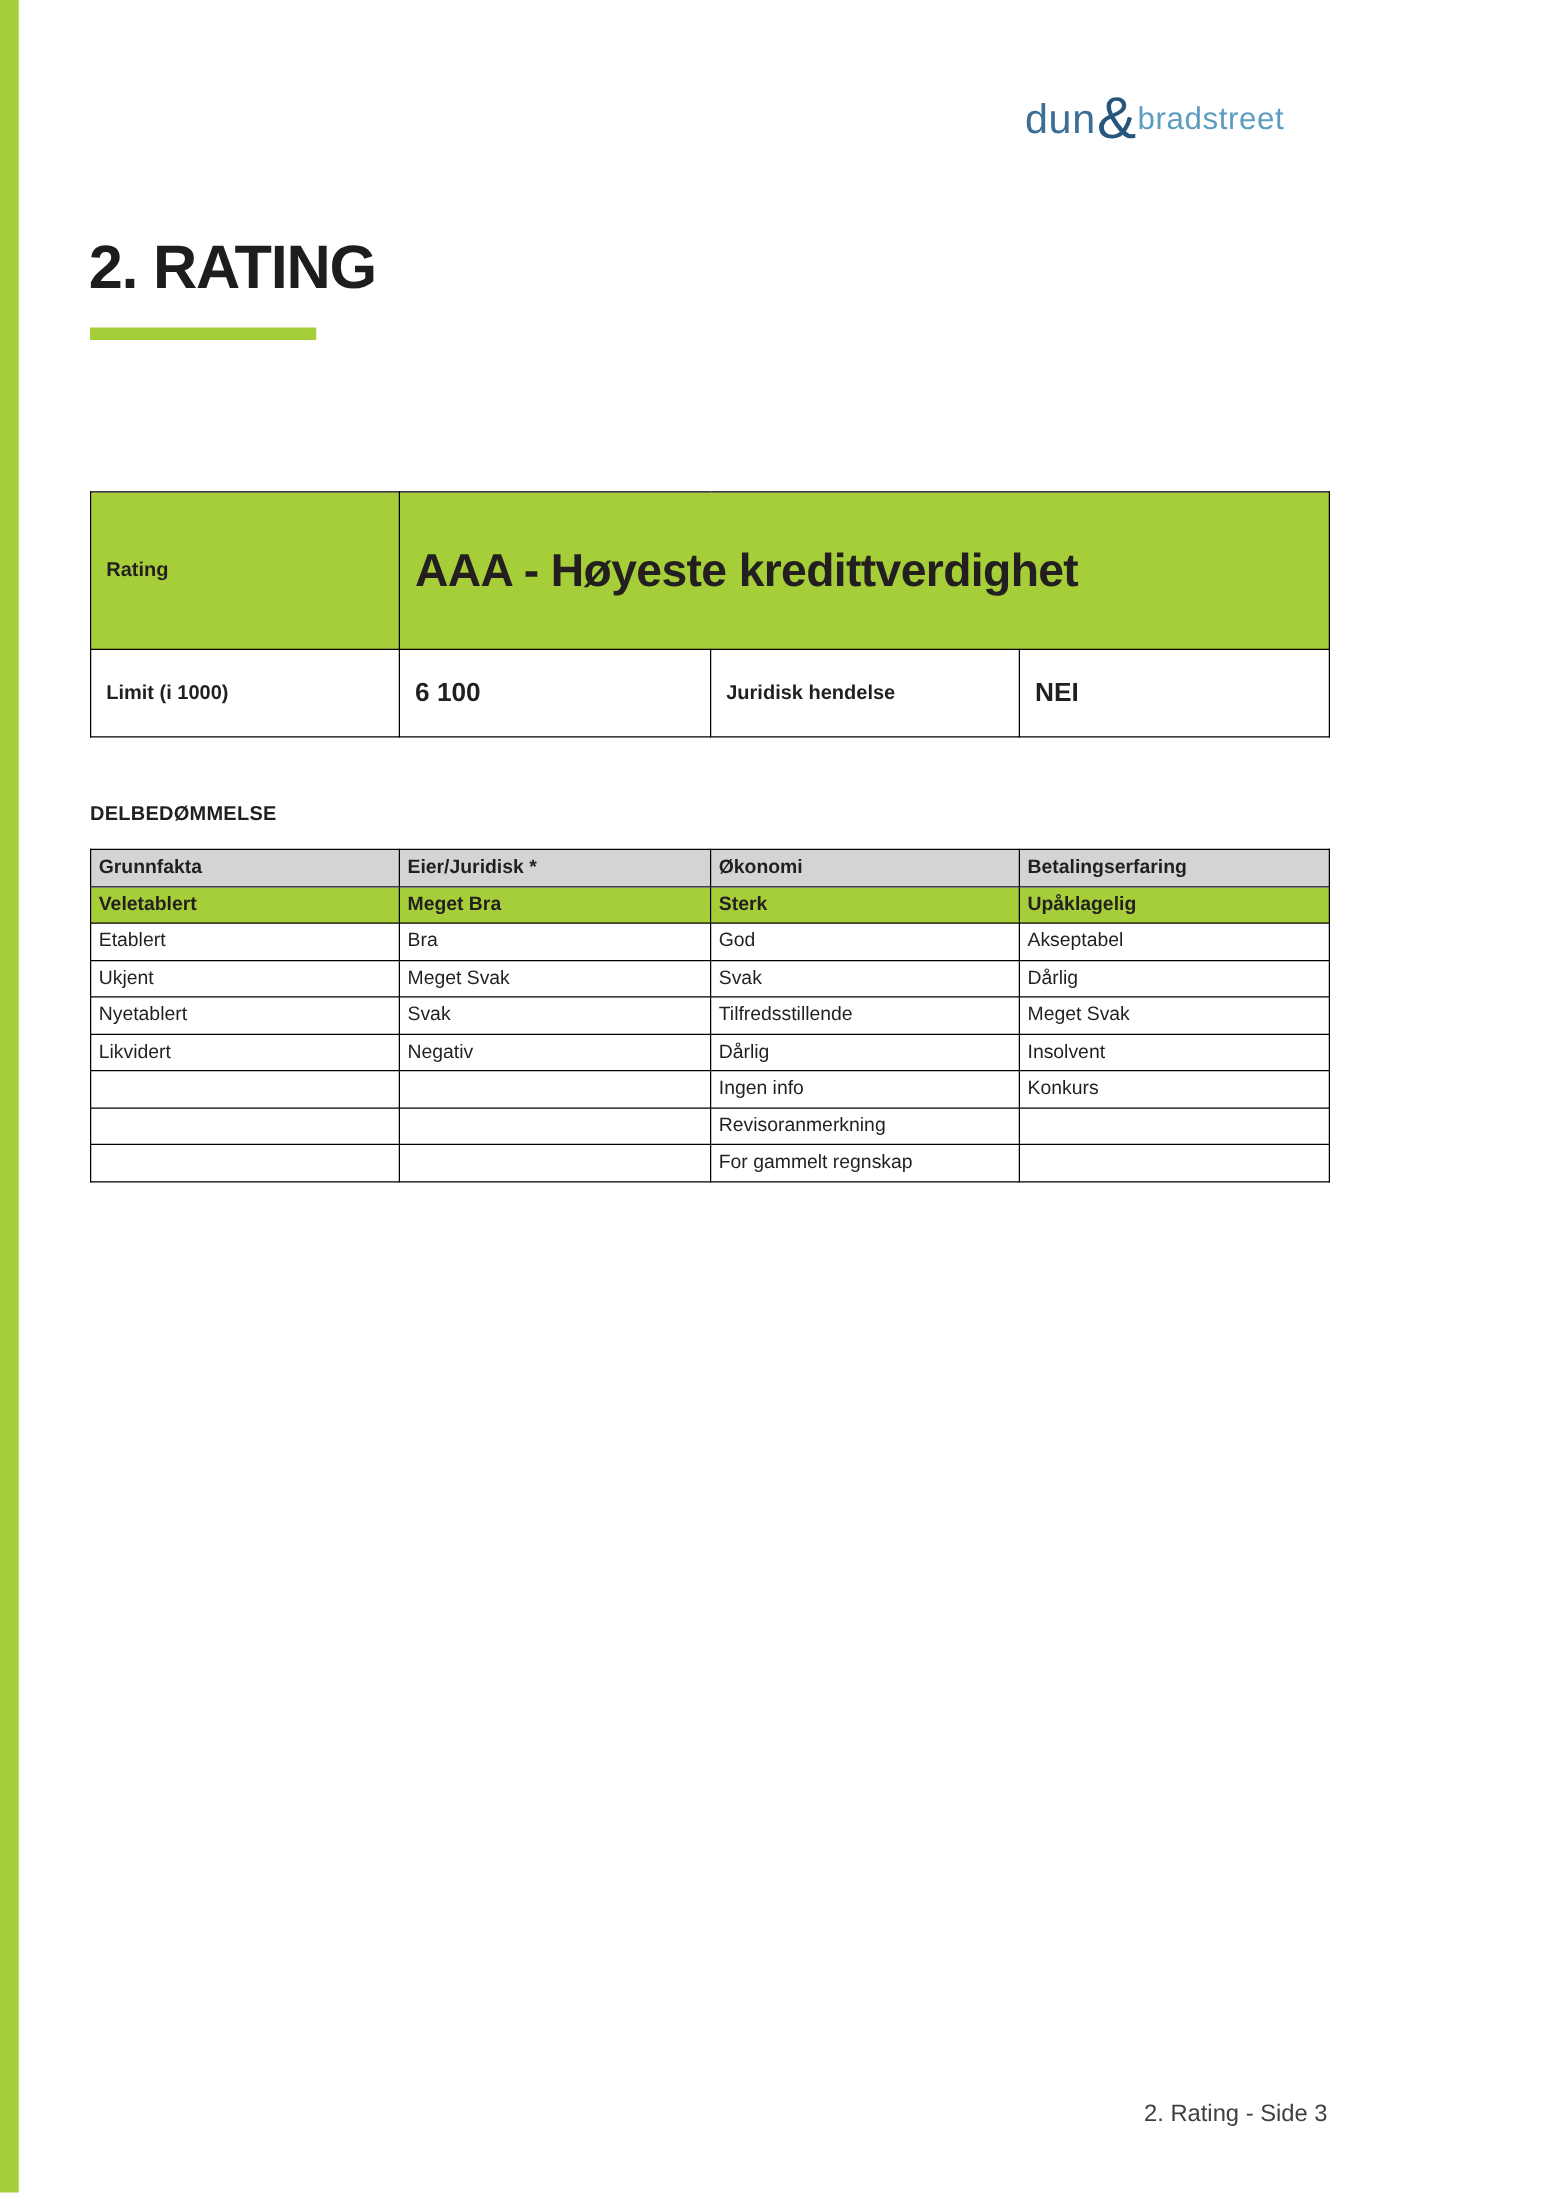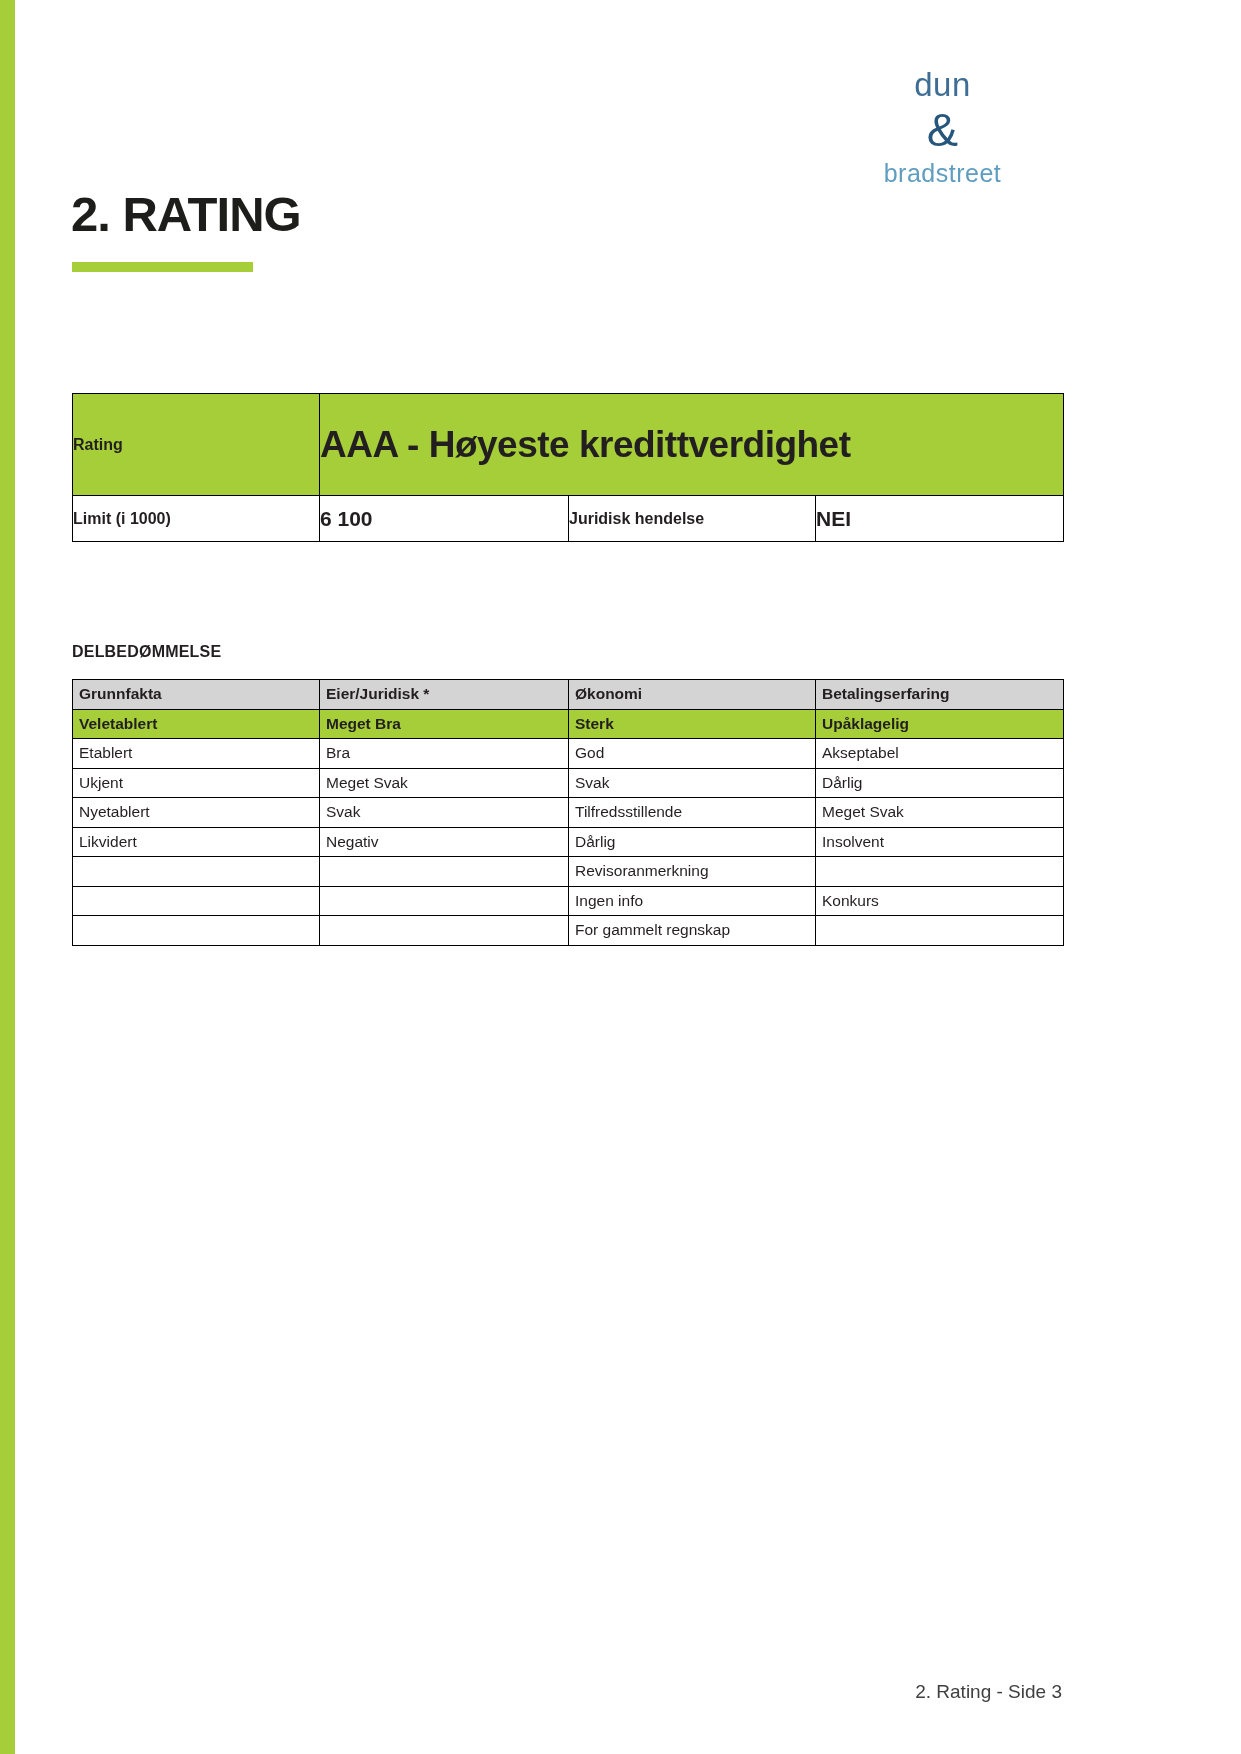--- a/index.html
+++ b/index.html
@@ -4,34 +4,34 @@
 <style>
   html,body{margin:0;padding:0;}
   body{
     width:1241px;height:1754px;position:relative;background:#ffffff;
     font-family:"Liberation Sans", sans-serif;color:#231f20;overflow:hidden;
   }
   .edge-strip{position:absolute;left:0;top:0;width:15px;height:1754px;background:#a6ce38;}
 
   
   .logo{position:absolute;top:66px;left:820px;width:245px;height:58px;
-        display:flex;align-items:center;justify-content:space-between;white-space:nowrap;flex-direction:column;}
+        display:flex;align-items:center;justify-content:flex-start;white-space:nowrap;}
   .logo .dun{font-size:33px;color:#3e6e95;letter-spacing:0.5px;}
   .logo .amp{font-size:47px;color:#27567d;margin:0 1px;position:relative;top:-2px;font-weight:400;}
   .logo .brad{font-size:25px;color:#5f9dc0;letter-spacing:0.5px;}
 
   
   .page-heading{position:absolute;left:71px;top:186px;font-size:49px;font-weight:bold;
         letter-spacing:-1px;color:#1d1d1b;}
   .heading-bar{position:absolute;left:72px;top:262px;width:181px;height:10px;background:#a6ce38;}
 
   
   table{border-collapse:collapse;table-layout:fixed;}
   .rating-table{position:absolute;left:72px;top:393px;width:991px;}
-  .rating-table td{border:1.5px solid #000;vertical-align:middle;padding:0;}
+  .rating-table td{border:1.5px solid #000;vertical-align:middle;padding:12px;}
   .rating-table .r1{height:101px;background:#a6ce38;}
   .rating-table .r2{height:45px;background:#ffffff;}
   .cell-label{font-size:16px;font-weight:bold;padding-left:14px;}
   .cell-big{font-size:37px;font-weight:bold;padding-left:12px;letter-spacing:-0.5px;margin-top:48px;}
   .cell-mid{font-size:21px;font-weight:bold;padding-left:12px;}
 
   
   .section-label{position:absolute;left:72px;top:643px;font-size:16px;font-weight:bold;letter-spacing:0.2px;}
   .assessment-table{position:absolute;left:72px;top:679px;width:991px;}
   .assessment-table td{border:1.5px solid #000;height:28.5px;padding:0 4px 0 6px;
@@ -119,28 +119,28 @@
   </tr>
   <tr>
     <td>Likvidert</td>
     <td>Negativ</td>
     <td>Dårlig</td>
     <td>Insolvent</td>
   </tr>
   <tr>
     <td></td>
     <td></td>
-    <td>Revisoranmerkning</td>
-    <td></td>
+    <td>Ingen info</td>
+    <td>Konkurs</td>
   </tr>
   <tr>
     <td></td>
     <td></td>
-    <td>Ingen info</td>
-    <td>Konkurs</td>
+    <td>Revisoranmerkning</td>
+    <td></td>
   </tr>
   <tr>
     <td></td>
     <td></td>
     <td>For gammelt regnskap</td>
     <td></td>
   </tr>
 </tbody>
   </table>
 

